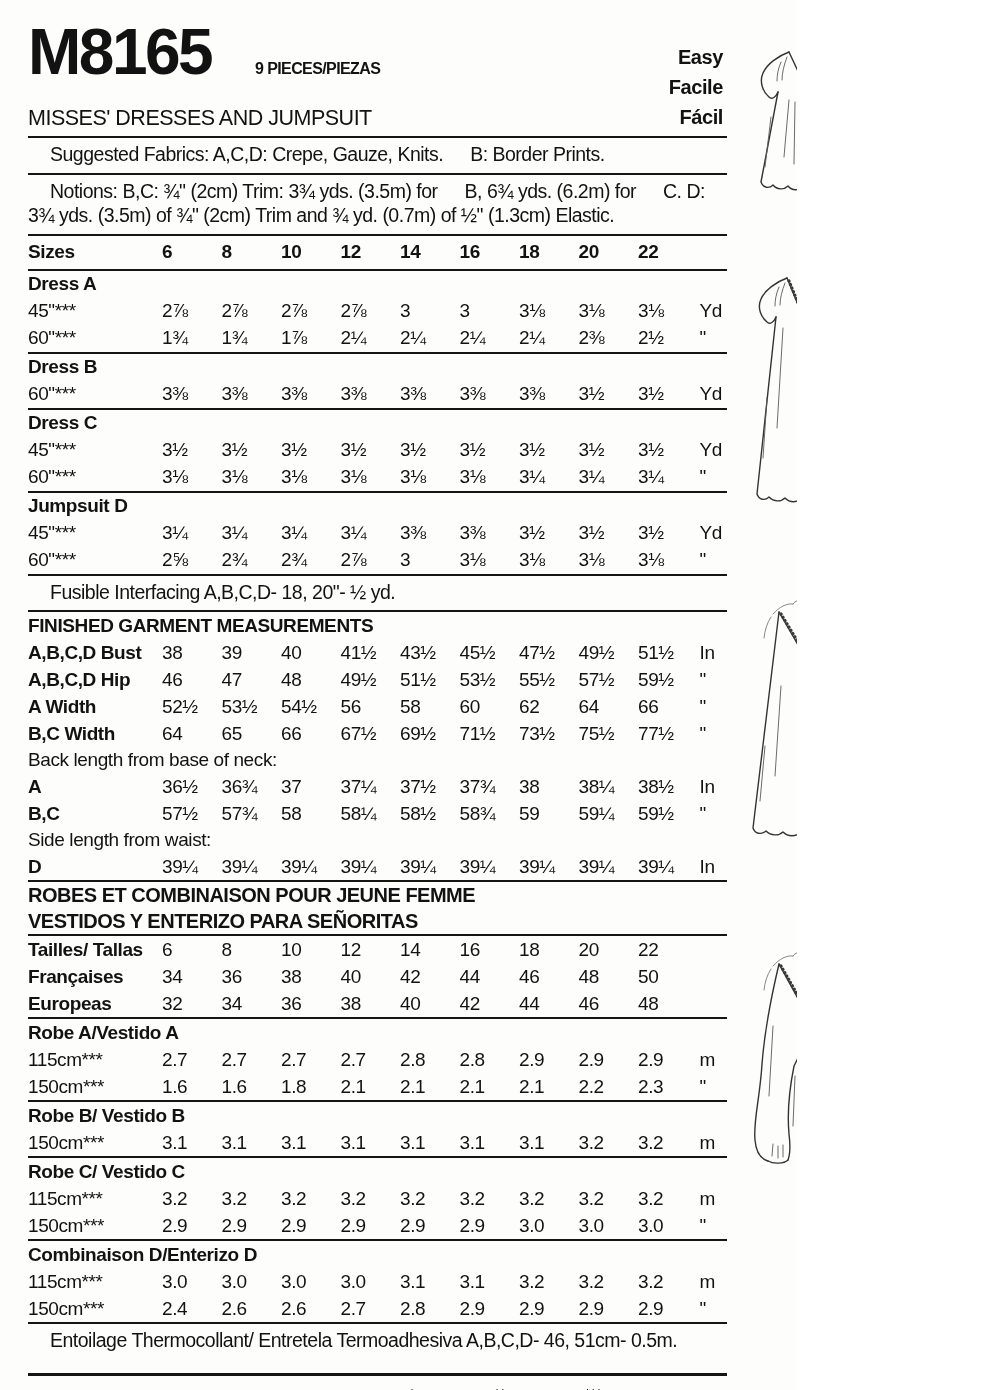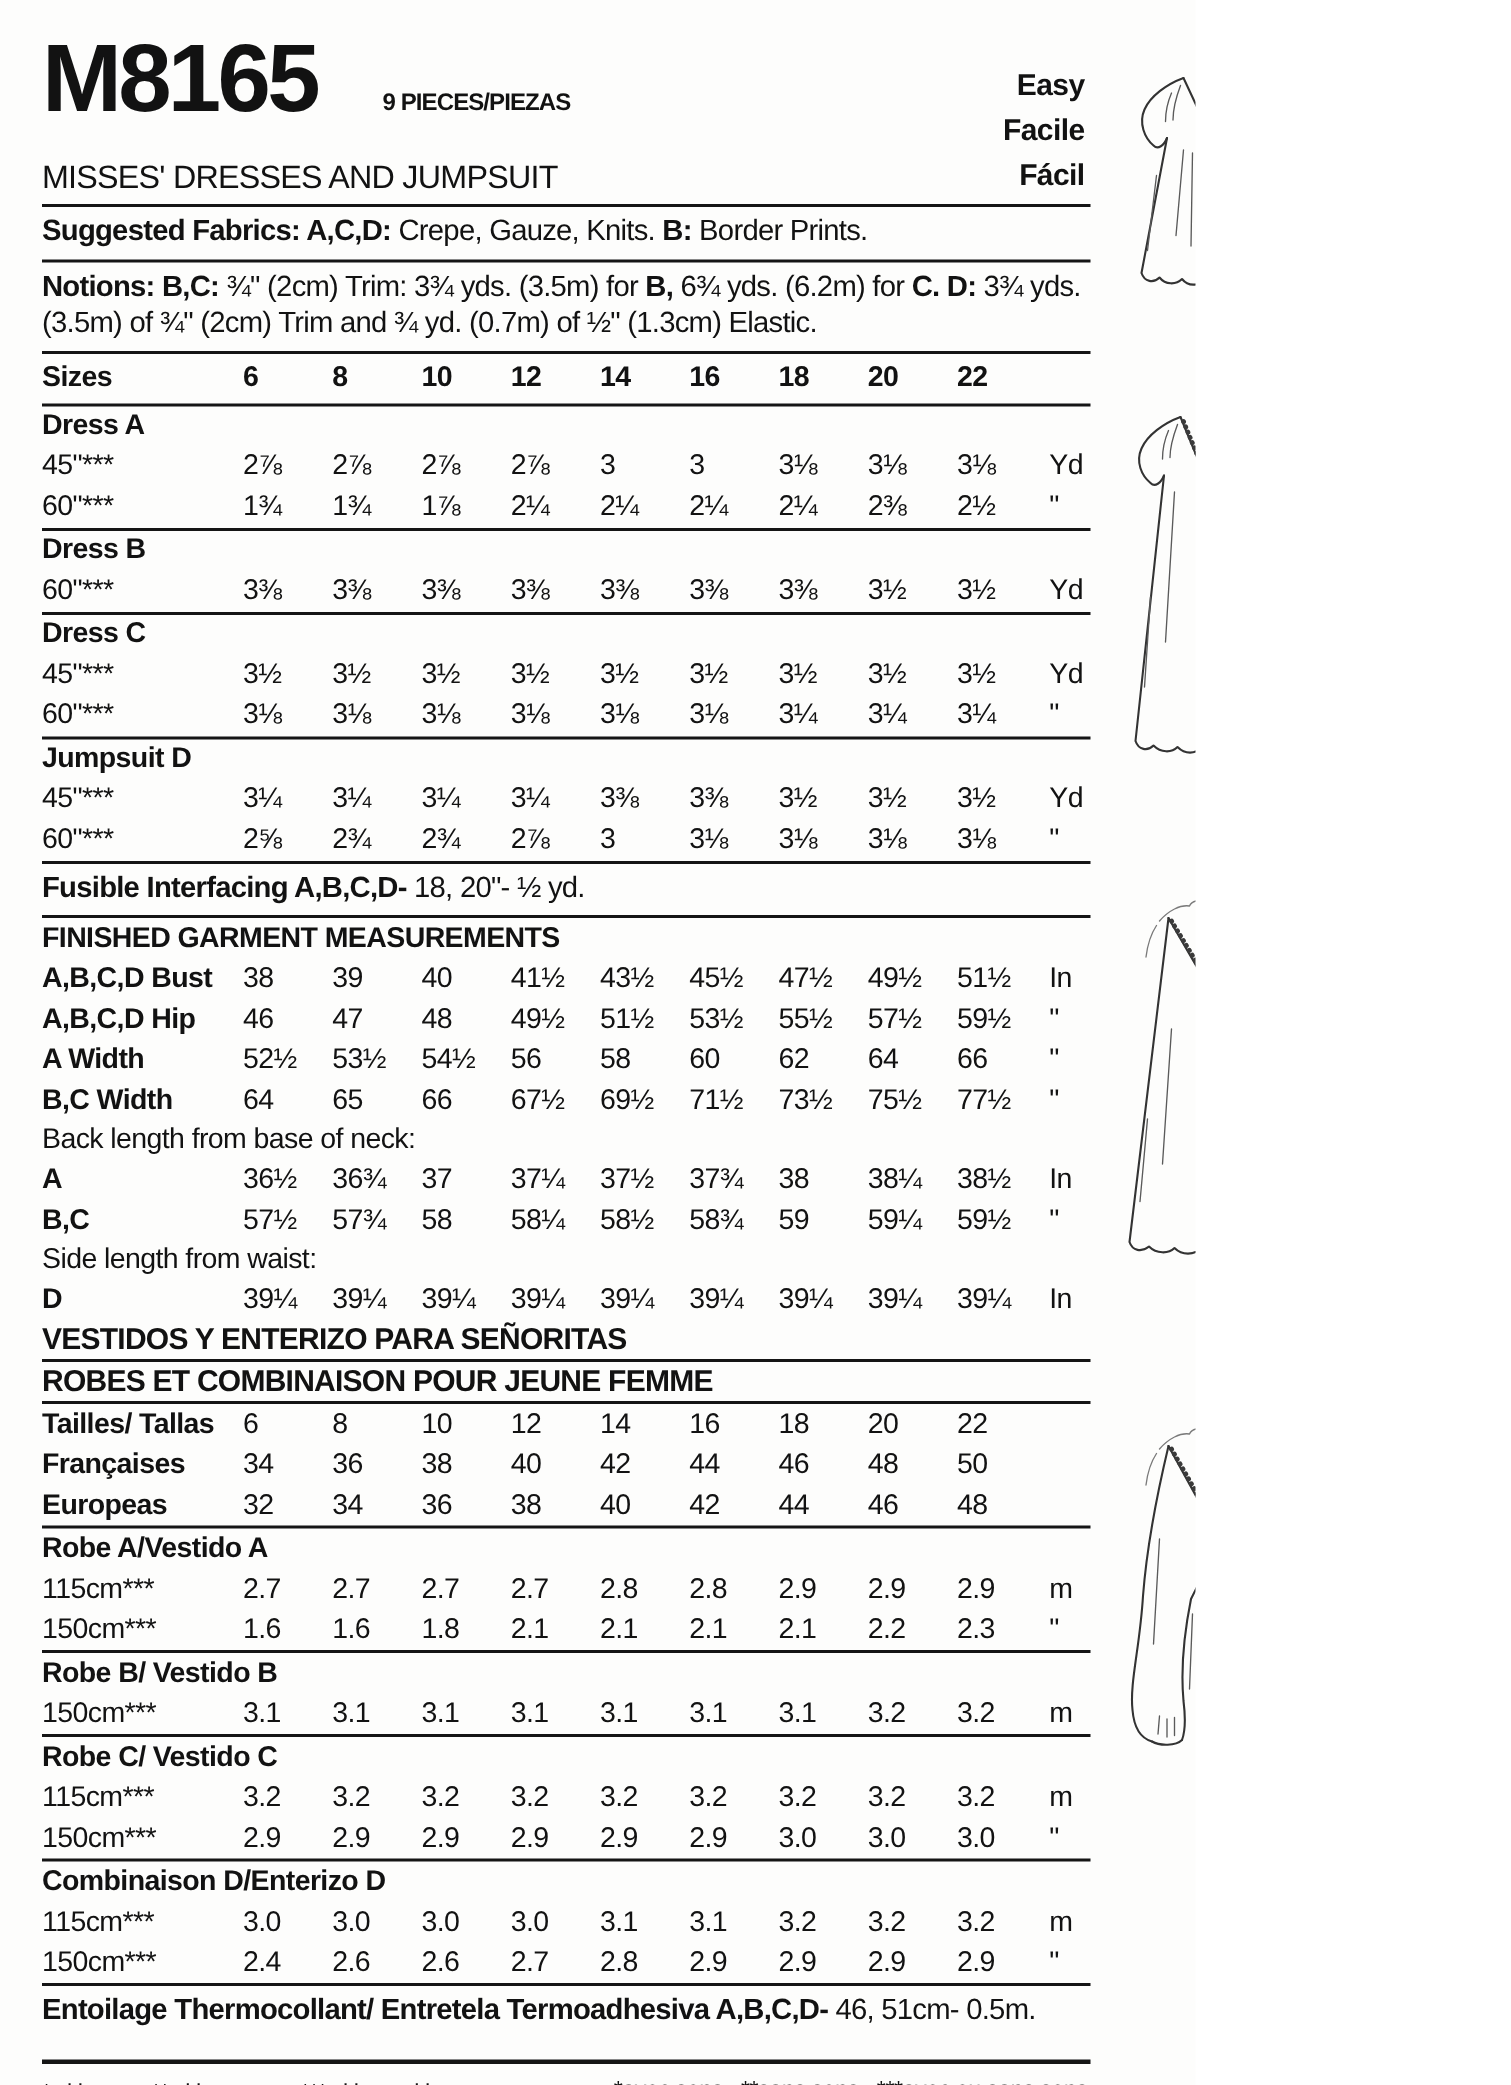--- a/index.html
+++ b/index.html
@@ -22,21 +22,21 @@
   .row.sizes{height:33px;font-weight:700;}
   .row.section{height:27px;}
   .row.section .lab{grid-column:1/-1;font-weight:700;}
   .row.data{height:27px;}
   .row.data.lb .lab{font-weight:700;}
   .row.subhead{height:26px;}
   .row.subhead .lab{grid-column:1/-1;font-weight:400;}
   .row.bigtext{height:26px;}
   .row.bigtext .lab{grid-column:1/-1;font-weight:700;font-size:20px;letter-spacing:-0.5px;}
   .row.richtext{display:block;padding:4px 0 6px;font-size:19.5px;line-height:24.5px;letter-spacing:-0.5px;}
-  .row.richtext .b{font-weight:700;}
+  .row.richtext .b{font-weight:400;margin-left:22px;}
   .footnotes{position:relative;border-top:3px solid #151515;margin-top:14px;padding-top:7px;
              font-size:15.5px;letter-spacing:-0.3px;}
   .fn-left{white-space:pre;line-height:26px;}
   .fn-fr{position:absolute;right:2px;top:9px;white-space:pre;}
   .figure{position:absolute;left:737px;width:262px;text-align:center;}
   .fig-label{font-size:27px;line-height:26px;color:#121212;letter-spacing:0.5px;}
   svg{display:block;}
   .outline{fill:none;stroke:#333;stroke-width:1.4;stroke-linejoin:round;stroke-linecap:round;}
   .detail{fill:none;stroke:#5a5a5a;stroke-width:0.9;stroke-linecap:round;}
   .hint{fill:none;stroke:#7a7a7a;stroke-width:0.9;stroke-linecap:round;}
@@ -270,25 +270,25 @@
           <span class="cell">39¼</span>
           <span class="cell">39¼</span>
           <span class="cell">39¼</span>
           <span class="cell">39¼</span>
           <span class="cell">39¼</span>
           <span class="cell">39¼</span>
           <span class="cell">39¼</span>
           <span class="cell">39¼</span>
           <span class="unit">In</span>
         </div>
+        <div class="row bigtext rule">
+          <span class="lab">ROBES ET COMBINAISON POUR JEUNE FEMME</span>
+        </div>
         <div class="row bigtext">
           <span class="lab">VESTIDOS Y ENTERIZO PARA SEÑORITAS</span>
-        </div>
-        <div class="row bigtext rule">
-          <span class="lab">ROBES ET COMBINAISON POUR JEUNE FEMME</span>
         </div>
         <div class="row data rule lb">
           <span class="lab">Tailles/ Tallas</span>
           <span class="cell">6</span>
           <span class="cell">8</span>
           <span class="cell">10</span>
           <span class="cell">12</span>
           <span class="cell">14</span>
           <span class="cell">16</span>
           <span class="cell">18</span>

